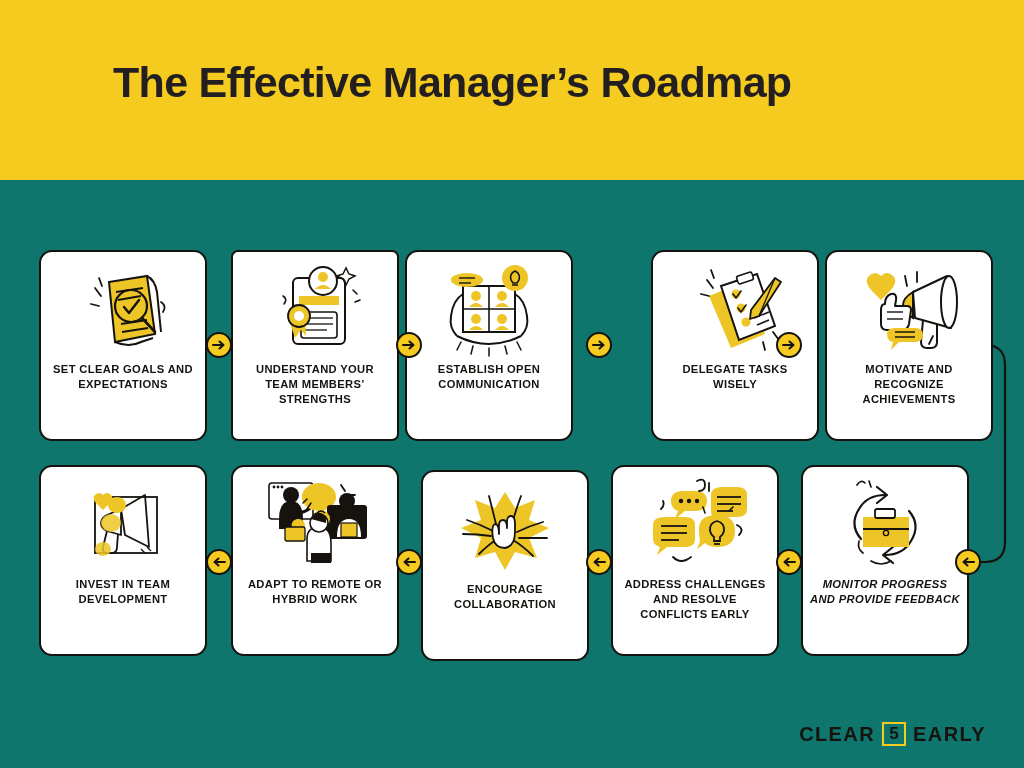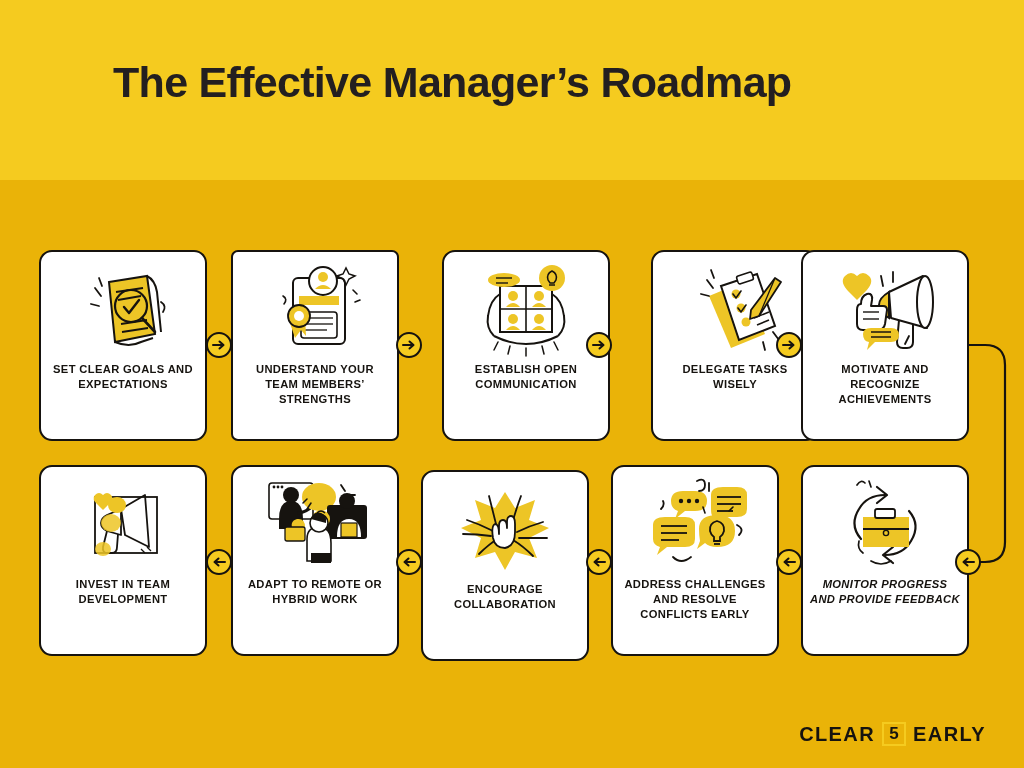--- a/index.html
+++ b/index.html
@@ -6,21 +6,21 @@
   * { box-sizing: border-box; margin: 0; padding: 0; }
   html, body {
     width: 1024px; height: 768px;
     background: #ffffff;
     font-family: "Liberation Sans", sans-serif;
     overflow: hidden;
   }
   #page {
     position: relative;
     width: 1024px; height: 768px;
-    background: #eab308;
+    background: #0f766e;
   }
 
   
   #header-banner {
     position: absolute;
     left: 0; top: 0;
     width: 1024px; height: 180px;
     background: #f5cb1f;
   }
   #page-title {
@@ -180,21 +180,21 @@
           <circle cx="38" cy="54" r="11" fill="#edc526" stroke="#16130f" stroke-width="1.8"></circle>
           <circle cx="38" cy="54" r="5" fill="#ffffff"></circle>
           <path d="M82 12 L85 6 L88 12 L94 14 L88 17 L85 23 L82 17 L76 14 Z" fill="none" stroke="#16130f" stroke-width="1.5"></path>
           <path d="M22 34 Q27 37 23 42" fill="none" stroke="#16130f" stroke-width="1.6" stroke-linecap="round"></path>
           <path d="M92 28 L96 32 M94 40 L99 38" stroke="#16130f" stroke-width="1.6" stroke-linecap="round"></path>
         </svg>
       </div>
       <div class="card-label">UNDERSTAND YOUR TEAM MEMBERS’ STRENGTHS</div>
     </div>
 
-    <div class="card" style="left:442px; top:70px; width:168px; height:191px;">
+    <div class="card" style="left:405px; top:70px; width:168px; height:191px;">
       <div class="card-icon">
         <svg width="112" height="96" viewBox="0 0 112 96">
           <rect x="30" y="24" width="52" height="46" fill="none" stroke="#16130f" stroke-width="2"></rect>
           <line x1="56" y1="24" x2="56" y2="70" stroke="#16130f" stroke-width="1.6"></line>
           <line x1="30" y1="47" x2="82" y2="47" stroke="#16130f" stroke-width="1.6"></line>
           <circle cx="43" cy="34" r="5" fill="#edc526"></circle>
           <path d="M36 45 Q43 37 50 45 Z" fill="#edc526"></path>
           <circle cx="69" cy="34" r="5" fill="#edc526"></circle>
           <path d="M62 45 Q69 37 76 45 Z" fill="#edc526"></path>
           <circle cx="43" cy="57" r="5" fill="#edc526"></circle>
@@ -231,21 +231,21 @@
           <line x1="76" y1="63" x2="88" y2="58" stroke="#16130f" stroke-width="1.6"></line>
           <path d="M70 48 L94 16 L100 20 L78 54 L69 57 Z" fill="#edc526" stroke="#16130f" stroke-width="1.8" stroke-linejoin="round"></path>
           <line x1="94" y1="16" x2="78" y2="54" stroke="#16130f" stroke-width="1.3"></line>
           <path d="M26 18 L32 26 M20 32 L28 34 M30 8 L33 16" stroke="#16130f" stroke-width="1.8" stroke-linecap="round"></path>
           <path d="M92 70 L98 78 M82 80 L84 88" stroke="#16130f" stroke-width="1.8" stroke-linecap="round"></path>
         </svg>
       </div>
       <div class="card-label">DELEGATE TASKS WISELY</div>
     </div>
 
-    <div class="card" style="left:801px; top:70px; width:168px; height:191px;">
+    <div class="card" style="left:825px; top:70px; width:168px; height:191px;">
       <div class="card-icon">
         <svg width="116" height="96" viewBox="0 0 116 96">
           <path d="M62 30 L96 14 L100 66 L64 56 Z" fill="#ffffff" stroke="#16130f" stroke-width="2" stroke-linejoin="round"></path>
           <ellipse cx="98" cy="40" rx="8" ry="26" fill="#ffffff" stroke="#16130f" stroke-width="2"></ellipse>
           <path d="M62 30 Q52 36 52 43 Q52 50 62 56 Z" fill="#edc526" stroke="#16130f" stroke-width="2"></path>
           <path d="M72 58 L70 80 Q70 86 76 86 L80 86 Q86 86 86 80 L86 62" fill="none" stroke="#16130f" stroke-width="2"></path>
           <path d="M34 42 Q34 34 40 32 Q46 31 45 38 L44 44 L56 44 Q60 44 60 48 L58 62 Q57 68 50 68 L36 68 Q30 68 30 62 L30 48 Q30 42 34 42 Z" fill="#ffffff" stroke="#16130f" stroke-width="2" stroke-linejoin="round"></path>
           <line x1="36" y1="50" x2="52" y2="50" stroke="#16130f" stroke-width="1.4"></line>
           <line x1="36" y1="57" x2="52" y2="57" stroke="#16130f" stroke-width="1.4"></line>
           <path d="M30 14 Q24 8 18 14 Q12 20 22 30 L30 38 L38 30 Q48 20 42 14 Q36 8 30 14 Z" fill="#edc526"></path>

